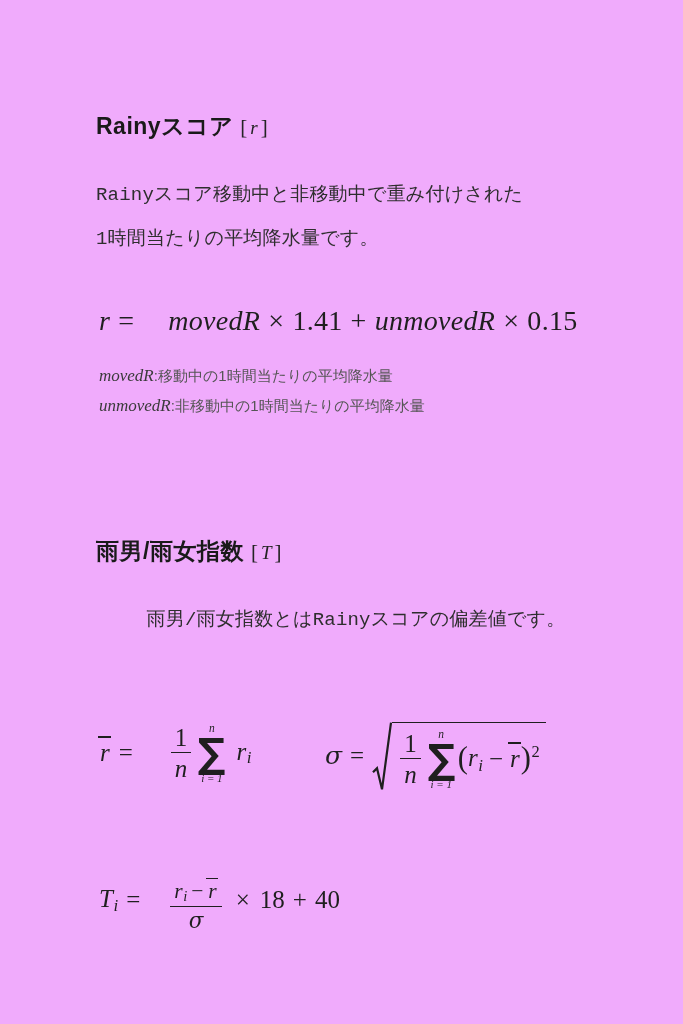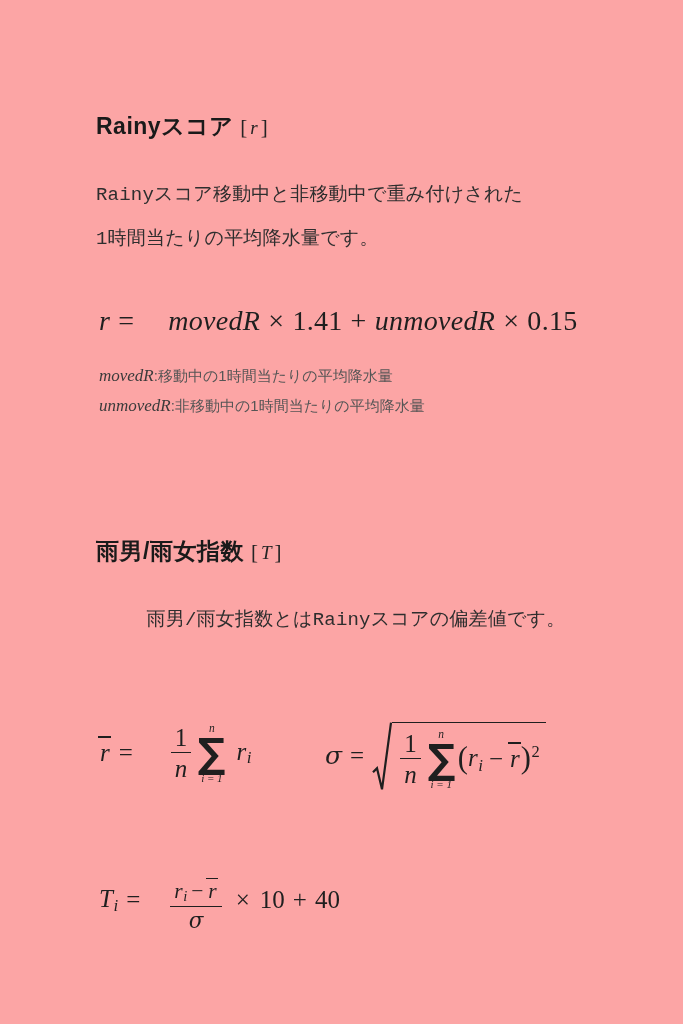--- a/index.html
+++ b/index.html
@@ -12,21 +12,21 @@
     width: 683px;
     height: 1024px;
     overflow: hidden;
     font-family: "Liberation Sans", "DejaVu Sans", sans-serif;
     -webkit-font-smoothing: antialiased;
   }
   .page {
     position: relative;
     width: 683px;
     height: 1024px;
-    background: #fca5a5;
+    background: #f0abfc;
     box-sizing: border-box;
     padding: 0 72px;
   }
 
   
   .section-heading {
     font-family: "Liberation Sans", "DejaVu Sans", sans-serif;
     font-weight: 700;
     font-size: 23px;
     letter-spacing: 0.5px;
@@ -293,18 +293,18 @@
   <div class="abs math" style="left:99px; top:868px; font-size:25px;">
     <span><i class="mi">T</i><sub class="sb">i</sub></span>
     <span class="op mo">=</span>
     <span class="eq-gap" style="width:18px;"></span>
     <span class="frac" style="font-size:0.86em;margin-top:12px;">
       <span class="num"><i class="mi">r</i><sub class="sb">i</sub><span class="op mo" style="padding:0 4px;">−</span><span class="bar">r</span></span>
       <span class="rule"></span>
       <span class="den mi" style="font-family:'DejaVu Serif',serif;">σ</span>
     </span>
     <span class="op mo" style="padding:0 10px;">×</span>
-    <span class="mn">10</span>
+    <span class="mn">18</span>
     <span class="op mo">+</span>
     <span class="mn">40</span>
   </div>
 
 </div>
 
 </body></html>

